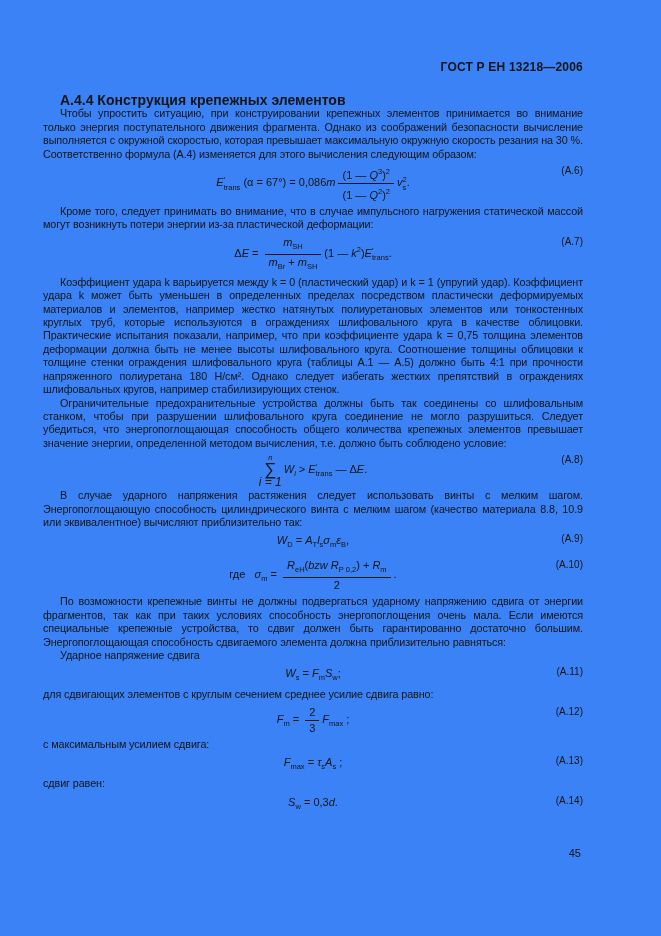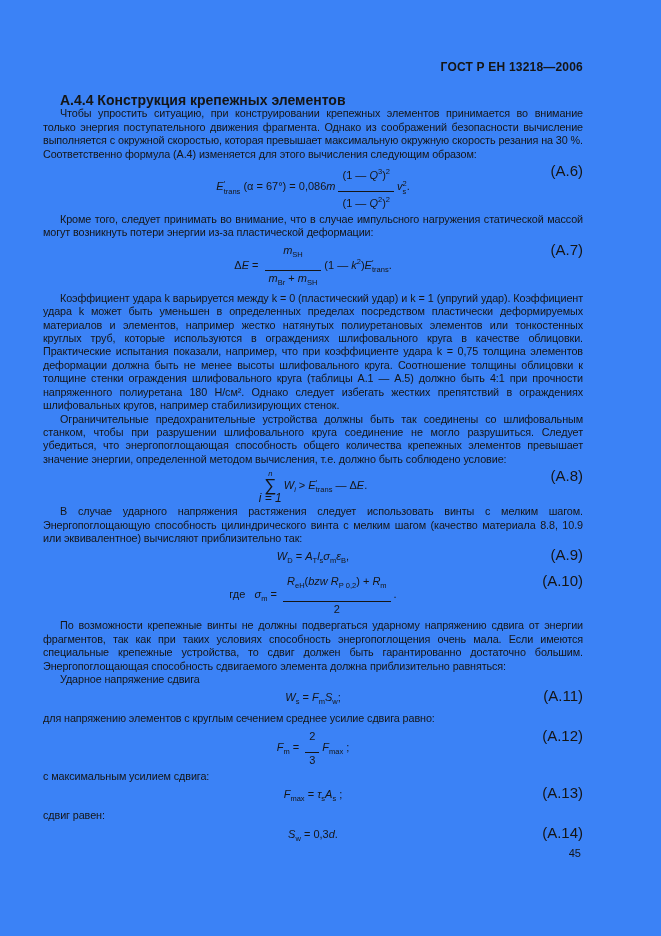--- a/index.html
+++ b/index.html
@@ -44,36 +44,36 @@
     text-align:center;
     padding:4px 0 3px 0;
     font-size:11px;
     line-height:14px;
     white-space:nowrap;
   }
   .formula-expr { display:inline-block; }
   .formula-label {
     position:absolute;
     right:0; top:3px;
-    font-size:15px;
+    font-size:10px;
     font-style:normal;
   }
   .mr { font-style:normal; }
   .mi { font-style:italic; }
   .msub { font-size:7.5px; vertical-align:-3px; font-style:normal; }
   .msub.mi { font-style:italic; }
   .msup { font-size:7.5px; vertical-align:5px; font-style:normal; }
   .frac {
     display:inline-block;
     vertical-align:middle;
     text-align:center;
     margin:0 3px;
     line-height:13px;
   }
-  .frac .num { display:block; border-bottom:1px solid #151515; padding:0 4px 9px 4px; }
+  .frac .num { display:block; border-bottom:1px solid #151515; padding:0 4px 1px 4px; }
   .frac .den { display:block; padding:1px 4px 0 4px; }
   .sum {
     display:inline-flex;
     flex-direction:column;
     align-items:center;
     vertical-align:middle;
     margin-right:2px;
     line-height:1;
   }
   .sum-top { font-size:7.5px; font-style:italic; line-height:8px; }
@@ -125,21 +125,21 @@
             </span><span class="mi">W</span><span class="msub mi">i</span><span class="mr"> &gt; </span><span class="mi">E</span><span class="subsup">
               <span class="ss-sup">′</span>
               <span class="ss-sub">trans</span>
             </span><span class="mr"> — Δ</span><span class="mi">E</span><span class="mr">.</span></span><span class="formula-label">(А.8)</span></div>
         <p class="body">В случае ударного напряжения растяжения следует использовать винты с мелким шагом. Энергопоглощающую способность цилиндрического винта с мелким шагом (качество материала 8.8, 10.9 или эквивалентное) вычисляют приблизительно так:</p>
         <div class="formula-row"><span class="formula-expr"><span class="mi">W</span><span class="msub">D</span><span class="mr"> = </span><span class="mi">A</span><span class="msub">T</span><span class="mi">l</span><span class="msub">s</span><span class="mi">σ</span><span class="msub">m</span><span class="mi">ε</span><span class="msub">B</span><span class="mr">,</span></span><span class="formula-label">(А.9)</span></div>
         <div class="formula-row"><span class="formula-expr"><span class="mr">где&nbsp;&nbsp;&nbsp;</span><span class="mi">σ</span><span class="msub">m</span><span class="mr"> = </span><span class="frac"><span class="num"><span class="mi">R</span><span class="msub">eH</span><span class="mr">(</span><span class="mi">bzw R</span><span class="msub">P 0,2</span><span class="mr">) + </span><span class="mi">R</span><span class="msub">m</span></span><span class="den"><span class="mr">2</span></span></span><span class="mr">.</span></span><span class="formula-label">(А.10)</span></div>
         <p class="body">По возможности крепежные винты не должны подвергаться ударному напряжению сдвига от энергии фрагментов, так как при таких условиях способность энергопоглощения очень мала. Если имеются специальные крепежные устройства, то сдвиг должен быть гарантированно достаточно большим. Энергопоглощающая способность сдвигаемого элемента должна приблизительно равняться:</p>
         <p class="body">Ударное напряжение сдвига</p>
         <div class="formula-row"><span class="formula-expr"><span class="mi">W</span><span class="msub">s</span><span class="mr"> = </span><span class="mi">F</span><span class="msub">m</span><span class="mi">S</span><span class="msub">w</span><span class="mr">;</span></span><span class="formula-label">(А.11)</span></div>
-        <p class="body noindent">для напряжению элементов с круглым сечением среднее усилие сдвига равно:</p>
+        <p class="body noindent">для сдвигающих элементов с круглым сечением среднее усилие сдвига равно:</p>
         <div class="formula-row"><span class="formula-expr"><span class="mi">F</span><span class="msub">m</span><span class="mr"> = </span><span class="frac"><span class="num"><span class="mr">2</span></span><span class="den"><span class="mr">3</span></span></span><span class="mi">F</span><span class="msub">max</span><span class="mr"> ;</span></span><span class="formula-label">(А.12)</span></div>
         <p class="body noindent">с максимальным усилием сдвига:</p>
         <div class="formula-row"><span class="formula-expr"><span class="mi">F</span><span class="msub">max</span><span class="mr"> = </span><span class="mi">τ</span><span class="msub">s</span><span class="mi">A</span><span class="msub">s</span><span class="mr"> ;</span></span><span class="formula-label">(А.13)</span></div>
         <p class="body noindent">сдвиг равен:</p>
         <div class="formula-row"><span class="formula-expr"><span class="mi">S</span><span class="msub">w</span><span class="mr"> = 0,3</span><span class="mi">d</span><span class="mr">.</span></span><span class="formula-label">(А.14)</span></div>
       </main>
   </div>
   <div class="page-number">45</div>
 </div>
 

